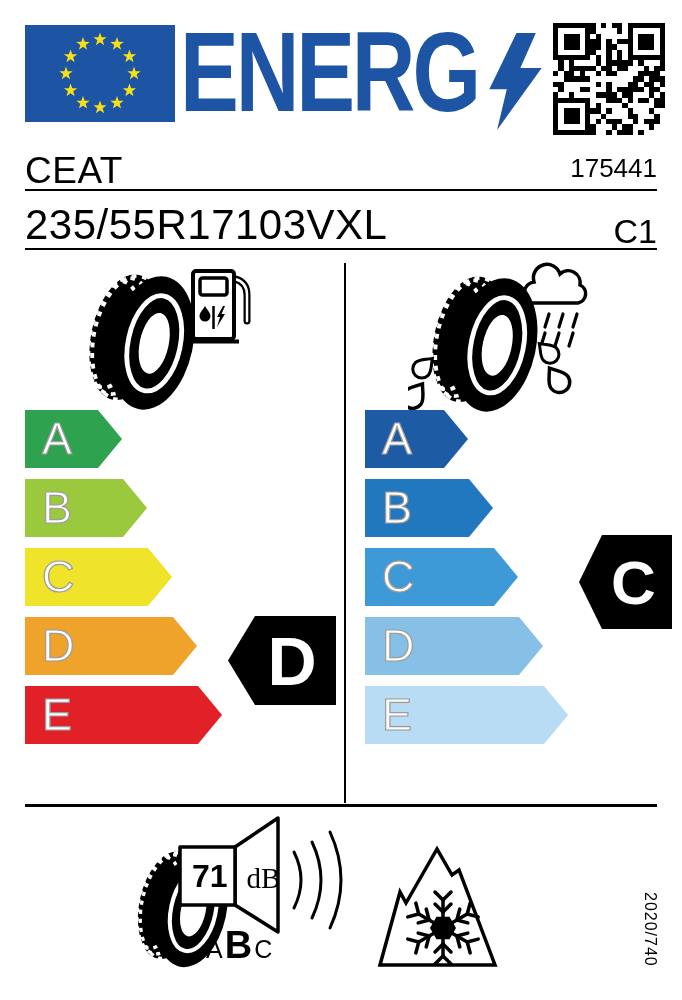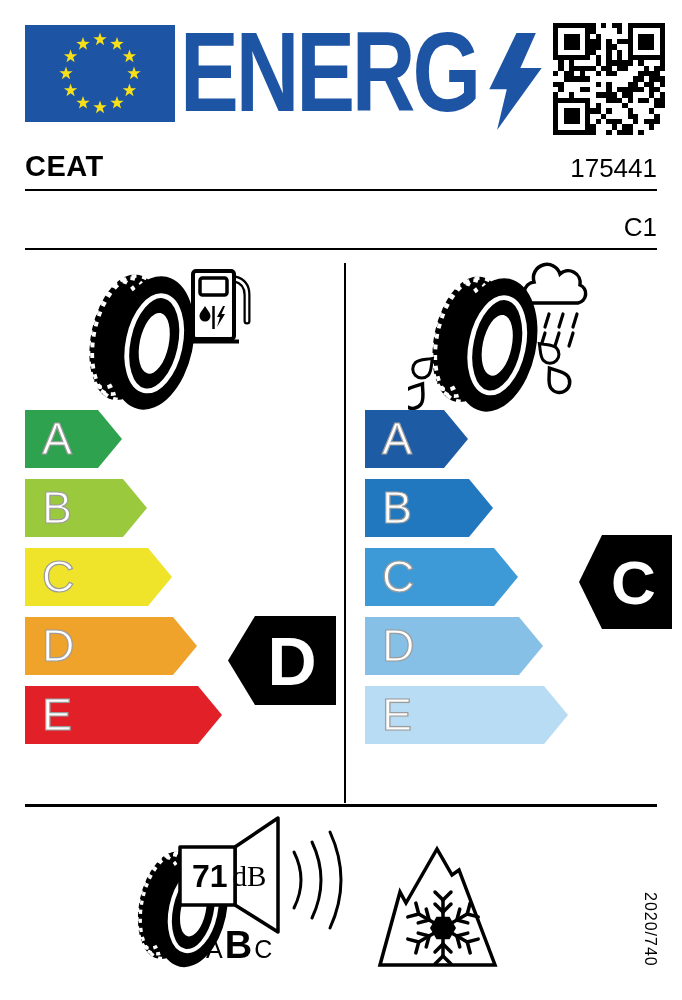--- a/index.html
+++ b/index.html
@@ -10,24 +10,24 @@
 
   
   #eu-flag{left:25px;top:25px;}
   #energ-wrap{left:180px;top:16px;height:120px;}
   #energ-text{display:inline-block;font-size:113px;font-weight:bold;line-height:1;
               letter-spacing:-4px;transform:scaleX(0.78);transform-origin:0 0;}
   #bolt{left:487px;top:33px;}
   #qr{left:553px;top:23px;}
 
   
-  .brand{left:25px;top:150px;font-size:29px;font-weight:bold;letter-spacing:0.5px;}
+  .brand{left:25px;top:150px;font-size:37px;font-weight:normal;letter-spacing:0.5px;}
   .artnum{right:25px;top:153px;font-size:26px;}
   .tiresize{left:25px;top:201px;font-size:42px;letter-spacing:0.5px;}
-  .tireclass{right:25px;top:212px;font-size:26px;}
+  .tireclass{right:25px;top:212px;font-size:34px;}
   .hline{left:25px;width:632px;background:#000;}
   #hr1{top:189px;height:2px;}
   #hr2{top:248px;height:2px;}
   #hr3{top:804px;height:3px;}
   #vdivider{left:344px;top:263px;width:2px;height:540px;background:#000;}
 
   
   .grade-row{position:absolute;height:58px;
      clip-path:polygon(0 0, calc(100% - 24px) 0, 100% 50%, calc(100% - 24px) 100%, 0 100%);
      filter:drop-shadow(0 0 1px #999);}
@@ -45,21 +45,21 @@
   #wet-badge{left:579px;top:535px;width:77px;height:94px;font-size:62px;padding-left:16px;
      clip-path:polygon(23px 0, 100% 0, 100% 100%, 23px 100%, 0 50%);}
 
   
   #fuel-icon{left:80px;top:266px;}
   #wet-icon{left:408px;top:256px;}
   #noise-icon{left:126px;top:810px;}
   #mountain-icon{left:375px;top:838px;}
 
   
-  #noise-value{left:192px;top:858px;display:flex;align-items:center;gap:5px;}
+  #noise-value{left:192px;top:858px;display:flex;align-items:flex-end;gap:19px;}
   #noise-db-val{font-size:32px;font-weight:bold;}
   #noise-db-unit{font-size:29px;font-family:Liberation Serif, serif;}
   #noise-classes{left:206px;top:924px;display:flex;align-items:baseline;gap:2px;}
   #noise-classes .nc{font-size:25px;}
   #noise-classes .nc.sel{font-size:38px;font-weight:bold;}
 
   #regulation{left:641px;top:892px;font-size:16px;writing-mode:vertical-rl;letter-spacing:1px;}
 </style>
 </head>
 <body>
@@ -350,20 +350,21 @@
       <rect x="10" y="20" width="1" height="1"></rect>
       <rect x="12" y="20" width="1" height="1"></rect>
       <rect x="13" y="20" width="1" height="1"></rect>
       <rect x="14" y="20" width="1" height="1"></rect>
       <rect x="16" y="20" width="1" height="1"></rect>
     </svg>
 
   <div class="abs brand">CEAT</div>
   <div class="abs artnum">175441</div>
   <div class="abs hline" id="hr1"></div>
+  <div class="abs tiresize">235/55R17103VXL</div>
   <div class="abs tireclass">C1</div>
   <div class="abs hline" id="hr2"></div>
   <div class="abs" id="vdivider"></div>
 
   <svg id="fuel-icon" class="abs" width="185" height="148" viewBox="0 0 185 148">
     <use href="#tire" x="2" y="2" width="118" height="145"></use>
     <g transform="translate(110,0)" fill="none" stroke="#000">
       <path d="M45 13 q12 3 12 16 v26" stroke-width="7" stroke-linecap="round"></path>
       <path d="M45 13 q12 3 12 16 v26" stroke="#fff" stroke-width="2.5" stroke-linecap="round"></path>
       <rect x="3" y="5" width="41" height="68" rx="3" fill="#fff" stroke-width="4"></rect>

